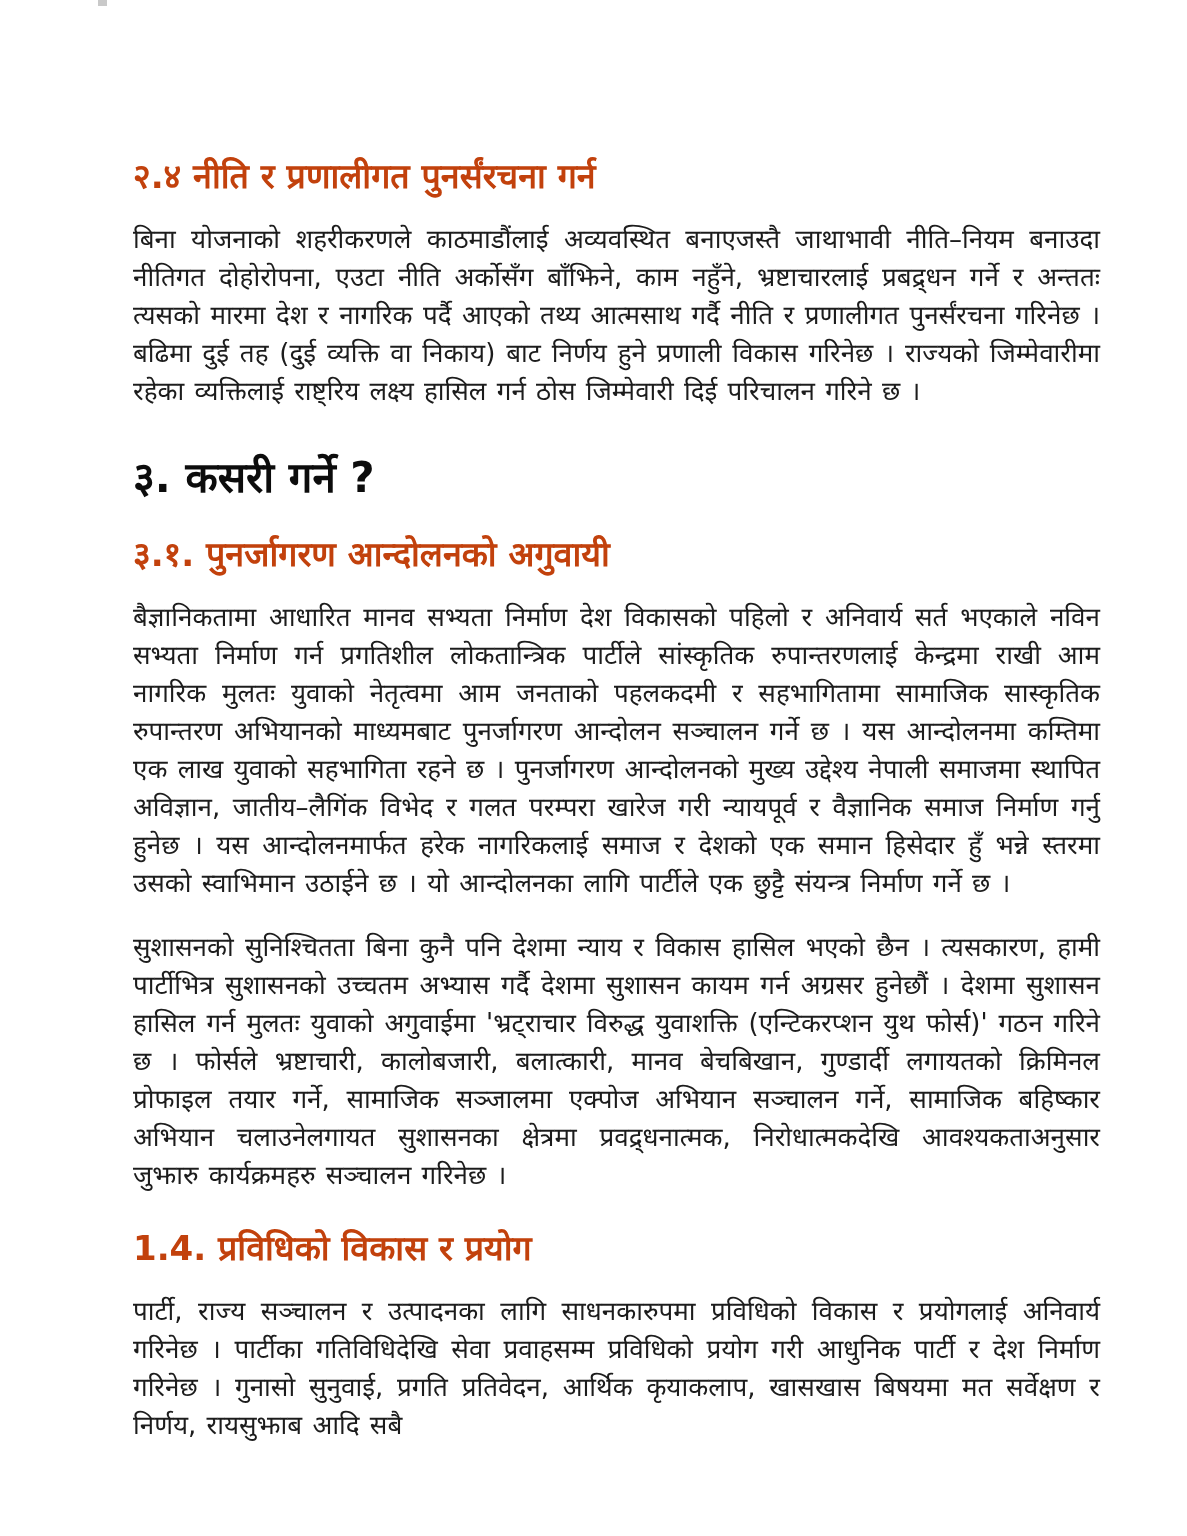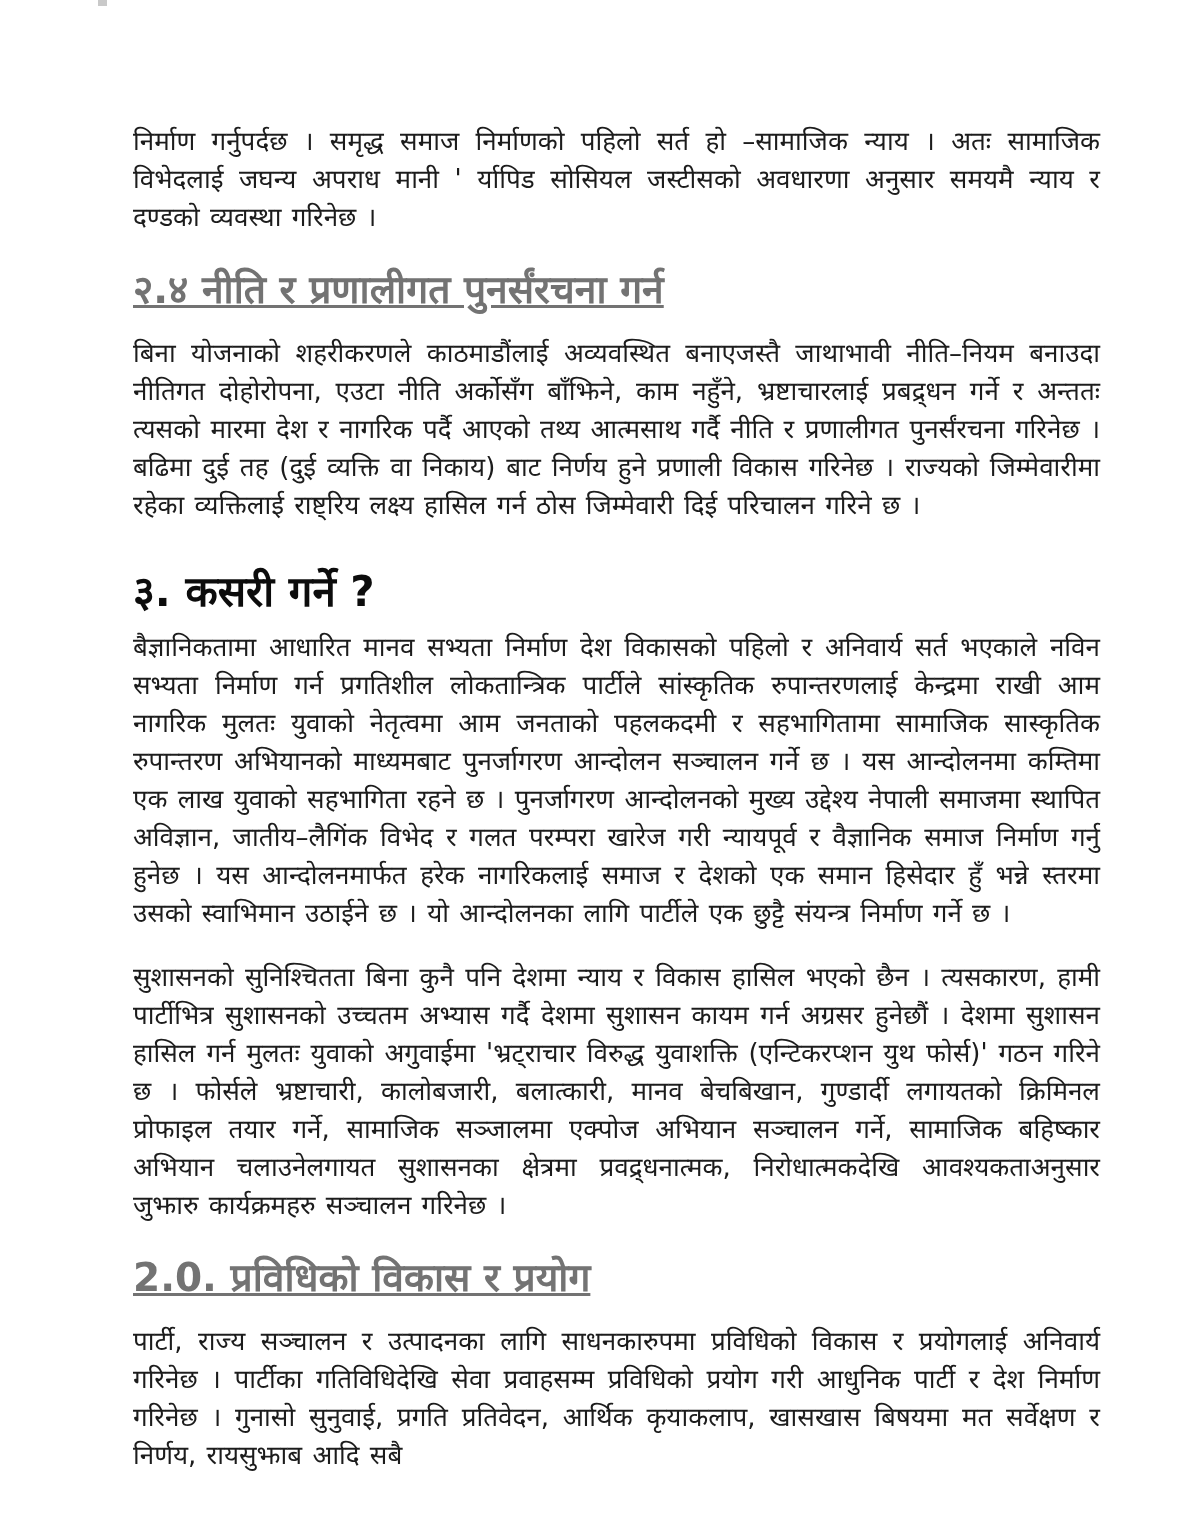--- a/index.html
+++ b/index.html
@@ -32,55 +32,54 @@
   }
   p.body-para {
     font-size: 26px;
     line-height: 38px;
     text-align: justify;
     margin: 0 0 26px 0;
     color: #1c1c1c;
     word-spacing: 2px;
   }
   h2.section-heading {
-    font-size: 39px;
+    font-size: 34px;
     line-height: 40px;
     font-weight: 700;
-    color: #737373;
+    color: #c2410c;
     margin: 34px 0 24px 0;
-    text-decoration: underline;
   }
   h1.major-heading {
     font-size: 42px;
     line-height: 44px;
     font-weight: 700;
     color: #0c0c0c;
     margin: 46px 0 14px 0;
   }
 </style>
 </head>
 <body>
 
 <div class="page">
   <div class="scan-artifact"></div>
 
   <div class="content">
 
-    <p class="body-para">निर्माण गर्नुपर्दछ । समृद्ध समाज निर्माणको पहिलो सर्त हो –सामाजिक न्याय । अतः सामाजिक विभेदलाई जघन्य अपराध मानी ' र्यापिड सोसियल जस्टीसको अवधारणा अनुसार समयमै न्याय र दण्डको व्यवस्था गरिनेछ ।</p>
 
     <h2 class="section-heading">२.४ नीति र प्रणालीगत पुनर्संरचना गर्न</h2>
 
     <p class="body-para">बिना योजनाको शहरीकरणले काठमाडौंलाई अव्यवस्थित बनाएजस्तै जाथाभावी नीति–नियम बनाउदा नीतिगत दोहोरोपना, एउटा नीति अर्कोसँग बाँझिने, काम नहुँने, भ्रष्टाचारलाई प्रबद्र्धन गर्ने र अन्ततः त्यसको मारमा देश र नागरिक पर्दै आएको तथ्य आत्मसाथ गर्दै नीति र प्रणालीगत पुनर्संरचना गरिनेछ । बढिमा दुई तह (दुई व्यक्ति वा निकाय) बाट निर्णय हुने प्रणाली विकास गरिनेछ । राज्यको जिम्मेवारीमा रहेका व्यक्तिलाई राष्ट्रिय लक्ष्य हासिल गर्न ठोस जिम्मेवारी दिई परिचालन गरिने छ ।</p>
 
     <h1 class="major-heading">३. कसरी गर्ने ?</h1>
 
+    <h2 class="section-heading">३.१. पुनर्जागरण आन्दोलनको अगुवायी</h2>
 
     <p class="body-para">बैज्ञानिकतामा आधारित मानव सभ्यता निर्माण देश विकासको पहिलो र अनिवार्य सर्त भएकाले नविन सभ्यता निर्माण गर्न प्रगतिशील लोकतान्त्रिक पार्टीले सांस्कृतिक रुपान्तरणलाई केन्द्रमा राखी आम नागरिक मुलतः युवाको नेतृत्वमा आम जनताको पहलकदमी र सहभागितामा सामाजिक सास्कृतिक रुपान्तरण अभियानको माध्यमबाट पुनर्जागरण आन्दोलन सञ्चालन गर्ने छ । यस आन्दोलनमा कम्तिमा एक लाख युवाको सहभागिता रहने छ । पुनर्जागरण आन्दोलनको मुख्य उद्देश्य नेपाली समाजमा स्थापित अविज्ञान, जातीय–लैगिंक विभेद र गलत परम्परा खारेज गरी न्यायपूर्व र वैज्ञानिक समाज निर्माण गर्नु हुनेछ । यस आन्दोलनमार्फत हरेक नागरिकलाई समाज र देशको एक समान हिसेदार हुँ भन्ने स्तरमा उसको स्वाभिमान उठाईने छ । यो आन्दोलनका लागि पार्टीले एक छुट्टै संयन्त्र निर्माण गर्ने छ ।</p>
 
 
     <p class="body-para">सुशासनको सुनिश्चितता बिना कुनै पनि देशमा न्याय र विकास हासिल भएको छैन । त्यसकारण, हामी पार्टीभित्र सुशासनको उच्चतम अभ्यास गर्दै देशमा सुशासन कायम गर्न अग्रसर हुनेछौं । देशमा सुशासन हासिल गर्न मुलतः युवाको अगुवाईमा 'भ्रट्राचार विरुद्ध युवाशक्ति (एन्टिकरप्शन युथ फोर्स)' गठन गरिने छ । फोर्सले भ्रष्टाचारी, कालोबजारी, बलात्कारी, मानव बेचबिखान, गुण्डार्दी लगायतको क्रिमिनल प्रोफाइल तयार गर्ने, सामाजिक सञ्जालमा एक्पोज अभियान सञ्चालन गर्ने, सामाजिक बहिष्कार अभियान चलाउनेलगायत सुशासनका क्षेत्रमा प्रवद्र्धनात्मक, निरोधात्मकदेखि आवश्यकताअनुसार जुझारु कार्यक्रमहरु सञ्चालन गरिनेछ ।</p>
 
-    <h2 class="section-heading">2.0. प्रविधिको विकास र प्रयोग</h2>
+    <h2 class="section-heading">1.4. प्रविधिको विकास र प्रयोग</h2>
 
     <p class="body-para">पार्टी, राज्य सञ्चालन र उत्पादनका लागि साधनकारुपमा प्रविधिको विकास र प्रयोगलाई अनिवार्य गरिनेछ । पार्टीका गतिविधिदेखि सेवा प्रवाहसम्म प्रविधिको प्रयोग गरी आधुनिक पार्टी र देश निर्माण गरिनेछ । गुनासो सुनुवाई, प्रगति प्रतिवेदन, आर्थिक कृयाकलाप, खासखास बिषयमा मत सर्वेक्षण र निर्णय, रायसुझाब आदि सबै</p>
 
   </div>
 </div>
 
 </body></html>

